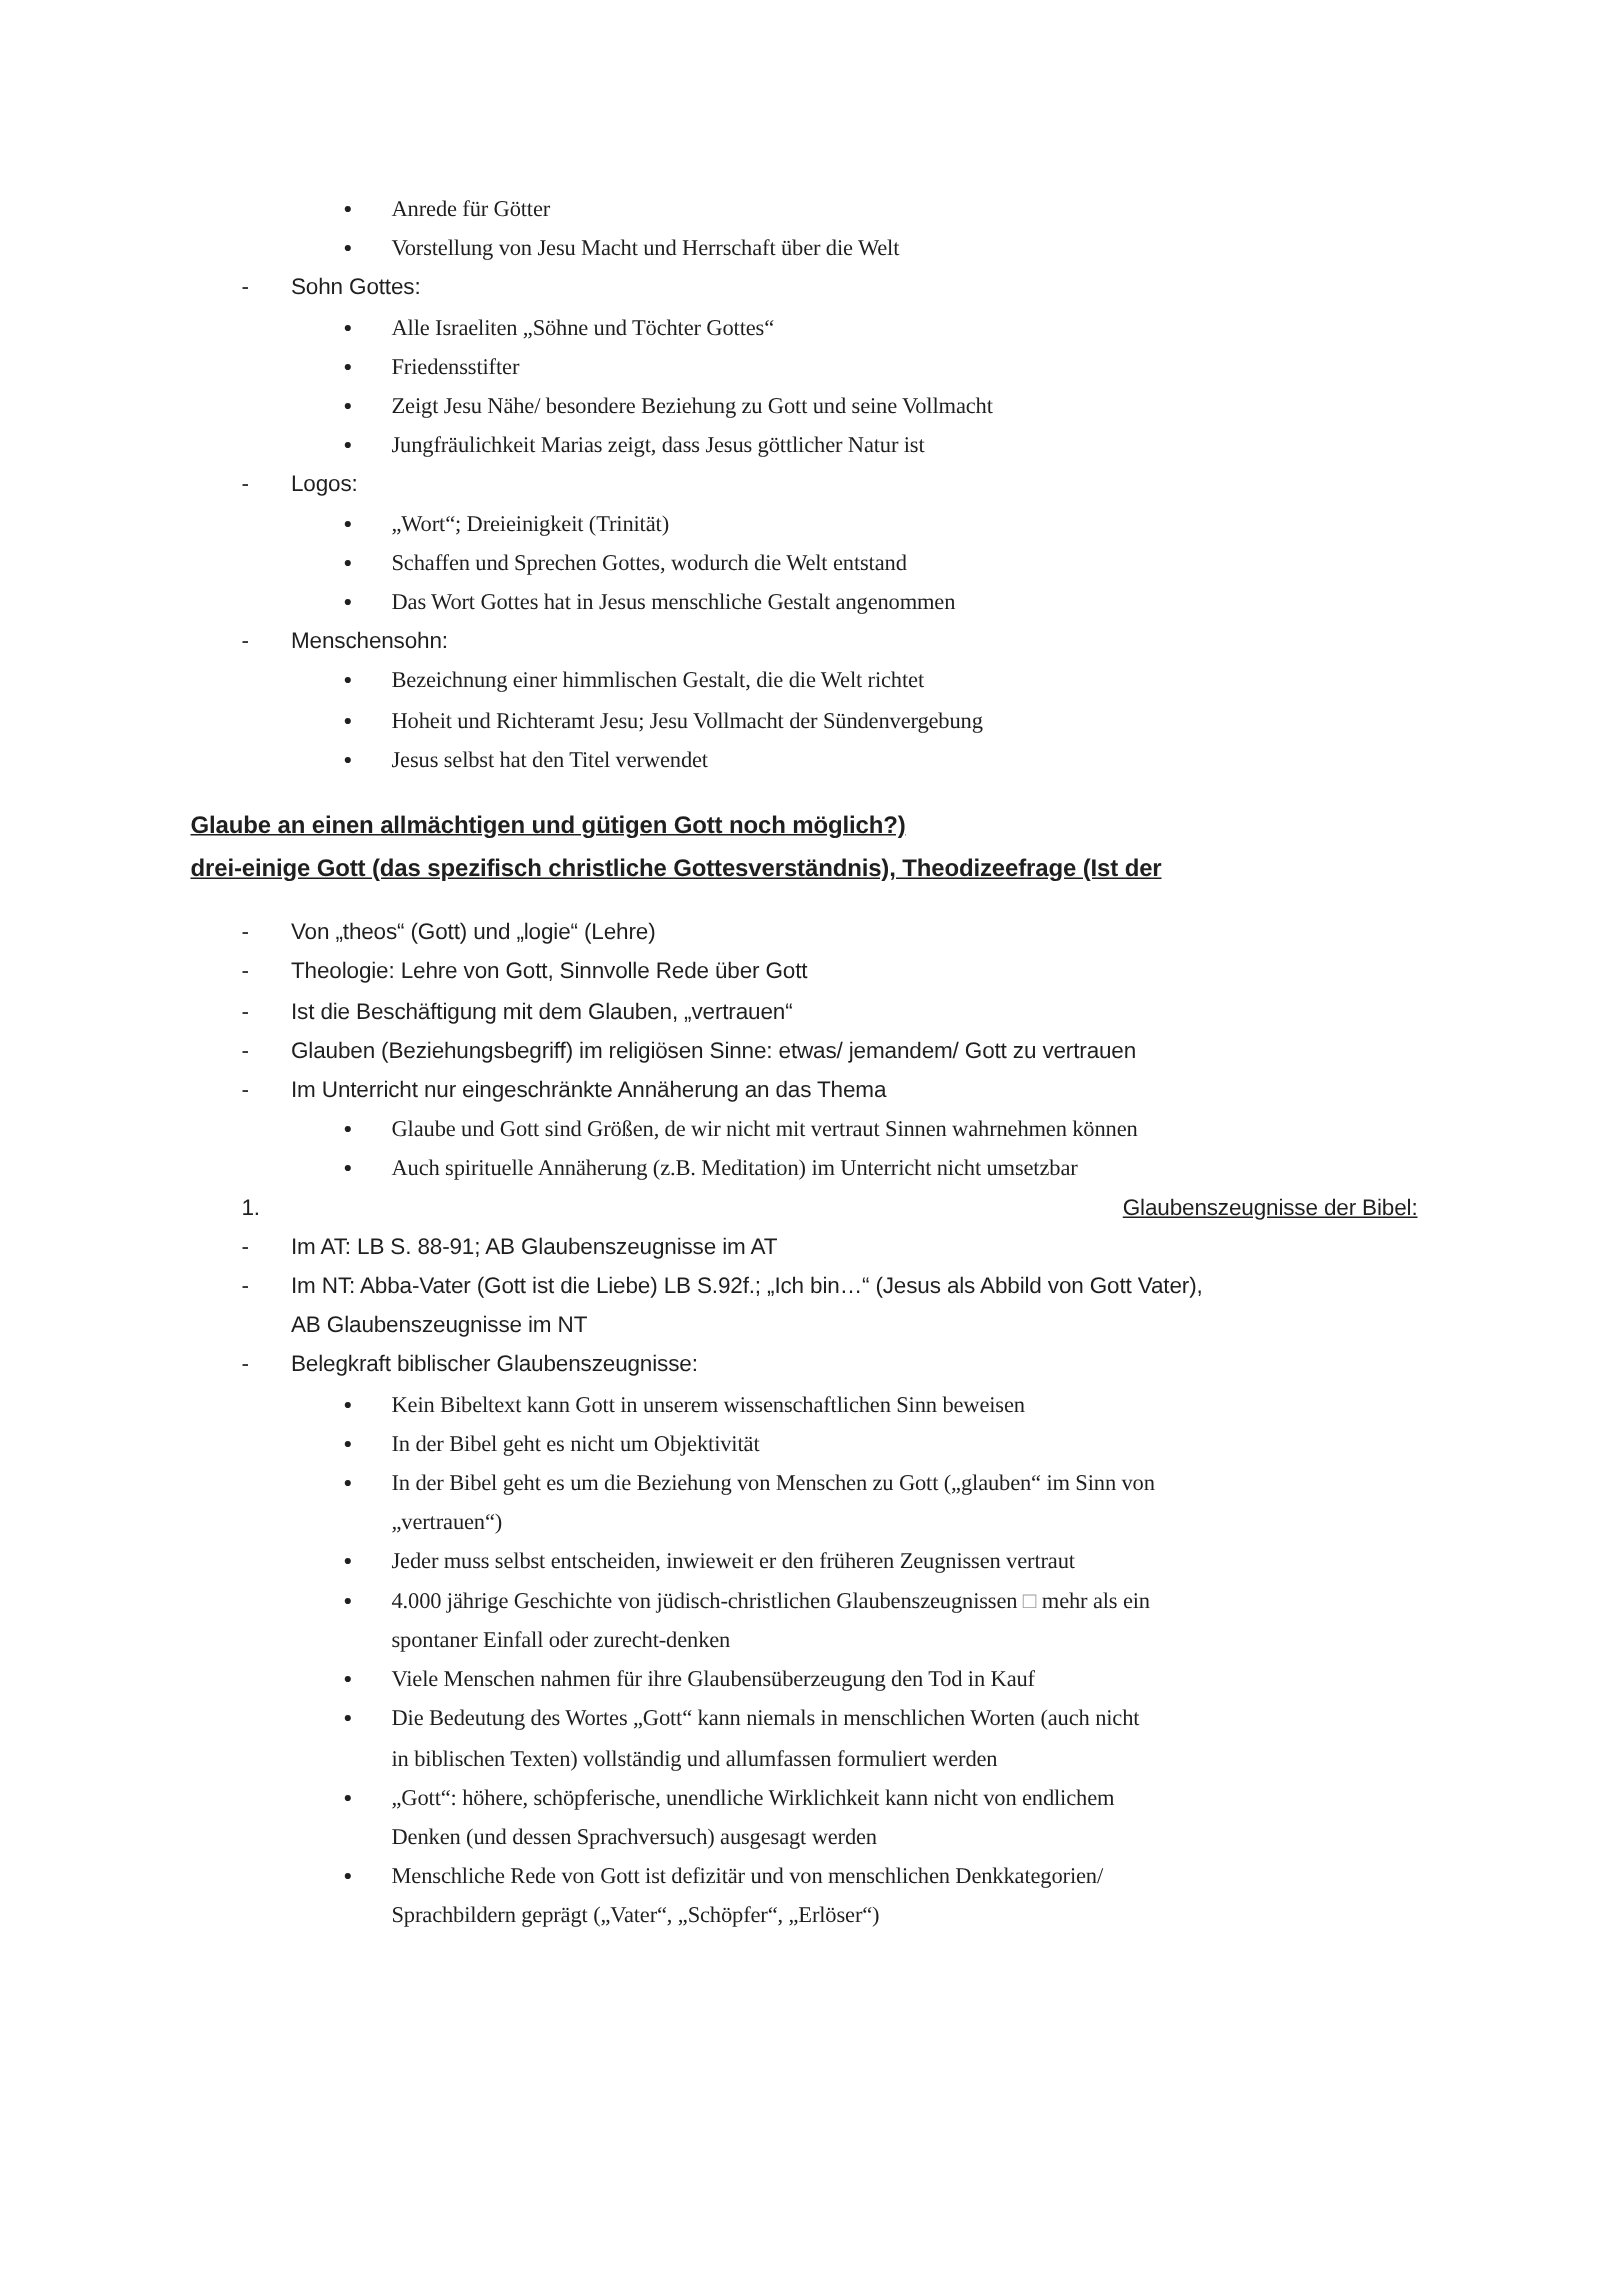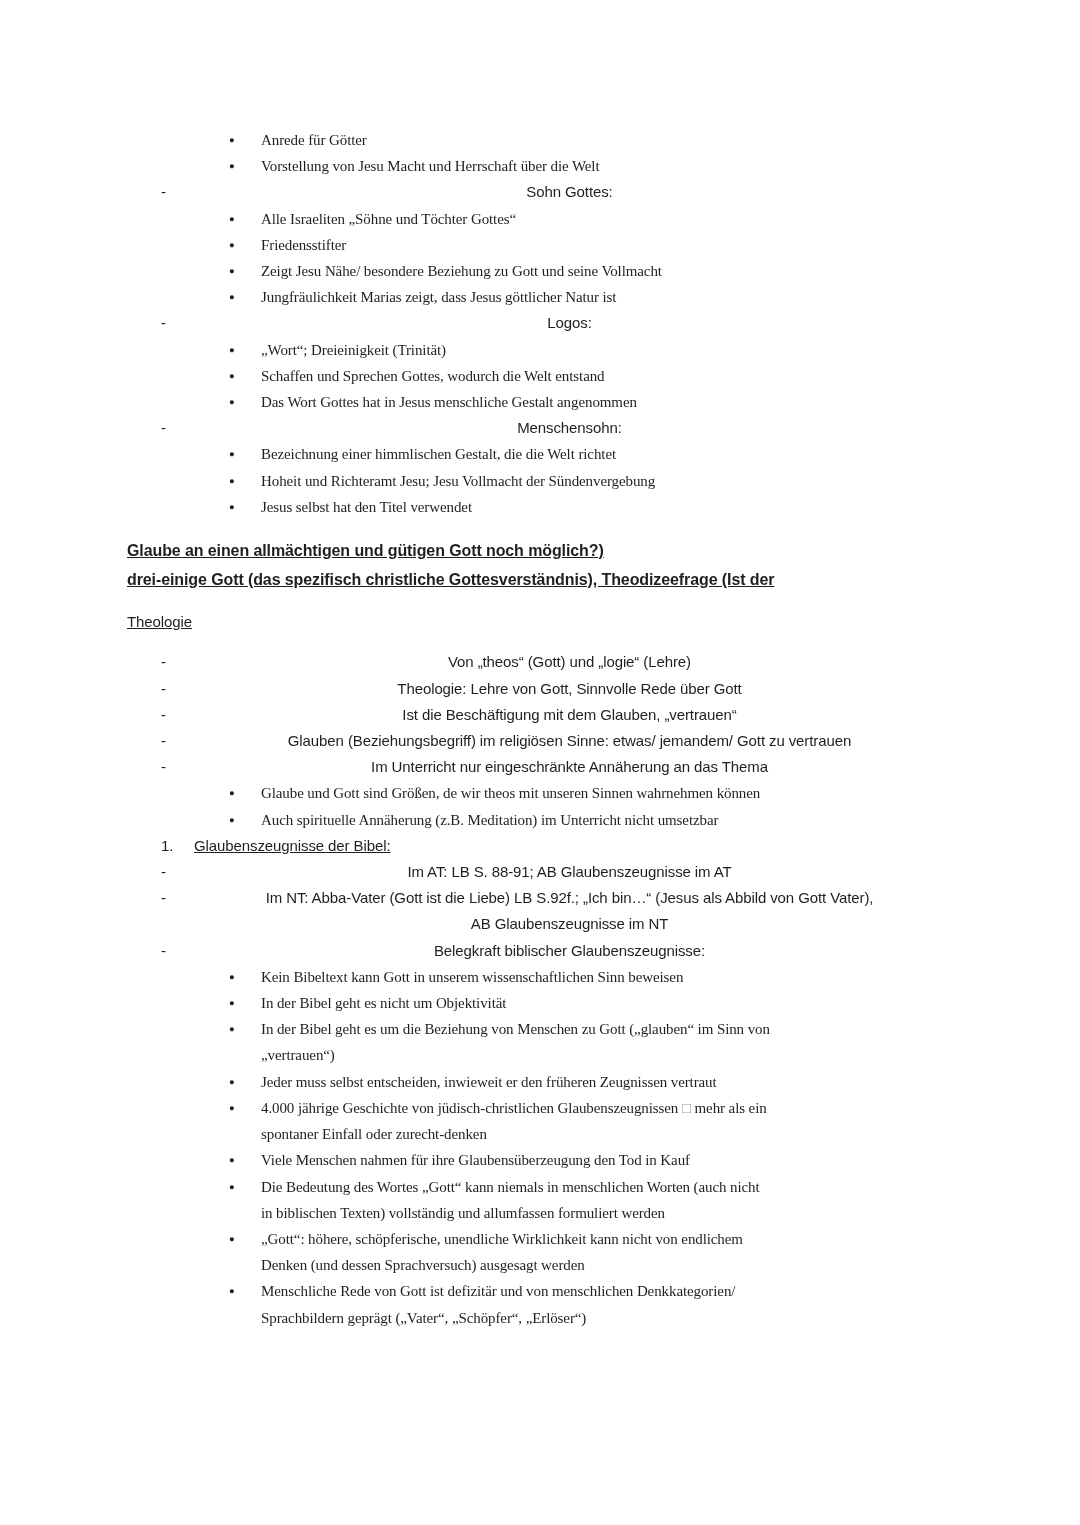--- a/index.html
+++ b/index.html
@@ -20,26 +20,26 @@
   .li{
     position:relative;
     font-size:15px;
     line-height:26.2px;
     letter-spacing:-0.1px;
   }
   .li .txt{
     display:block;
     white-space:pre-wrap;
   }
-  .dash1 .txt{padding-left:67px;text-align:center;}
+  .dash1 .txt{padding-left:67px;}
   .dash1 .marker{
     position:absolute;left:34px;top:0;
     line-height:26.2px;
   }
-  .num1 .txt{padding-left:67px;text-decoration:underline;}
+  .num1 .txt{padding-left:67px;text-decoration:underline;text-align:right;}
   .num1 .marker{
     position:absolute;left:34px;top:0;
     line-height:26.2px;
     text-decoration:none;
   }
   .bullet2 .txt,.box2 .txt{padding-left:134px;font-family:Liberation Serif, serif;}
   .bullet2 .marker{
     position:absolute;left:102px;top:0;
     font-size:9.5px;
     line-height:26.2px;
@@ -126,21 +126,20 @@
     <div class="li bullet2">
         <span class="marker">●</span>
         <span class="txt">Jesus selbst hat den Titel verwendet</span>
       </div>
 
     <div class="heading">
       <div class="hline">Glaube an einen allmächtigen und gütigen Gott noch möglich?)</div>
       <div class="hline">drei-einige Gott (das spezifisch christliche Gottesverständnis), Theodizeefrage (Ist der</div>
     </div>
 
-    <div class="subheading"><span class="u">Theologie</span></div>
 
     <div class="li dash1">
         <span class="marker">-</span>
         <span class="txt">Von „theos“ (Gott) und „logie“ (Lehre)</span>
       </div>
     <div class="li dash1">
         <span class="marker">-</span>
         <span class="txt">Theologie: Lehre von Gott, Sinnvolle Rede über Gott</span>
       </div>
     <div class="li dash1">
@@ -150,21 +149,21 @@
     <div class="li dash1">
         <span class="marker">-</span>
         <span class="txt">Glauben (Beziehungsbegriff) im religiösen Sinne: etwas/ jemandem/ Gott zu vertrauen</span>
       </div>
     <div class="li dash1">
         <span class="marker">-</span>
         <span class="txt">Im Unterricht nur eingeschränkte Annäherung an das Thema</span>
       </div>
     <div class="li bullet2">
         <span class="marker">●</span>
-        <span class="txt">Glaube und Gott sind Größen, de wir theos mit unseren Sinnen wahrnehmen können</span>
+        <span class="txt">Glaube und Gott sind Größen, de wir nicht mit vertraut Sinnen wahrnehmen können</span>
       </div>
     <div class="li bullet2">
         <span class="marker">●</span>
         <span class="txt">Auch spirituelle Annäherung (z.B. Meditation) im Unterricht nicht umsetzbar</span>
       </div>
     <div class="li num1">
         <span class="marker">1.</span>
         <span class="txt">Glaubenszeugnisse der Bibel:</span>
       </div>
     <div class="li dash1">

